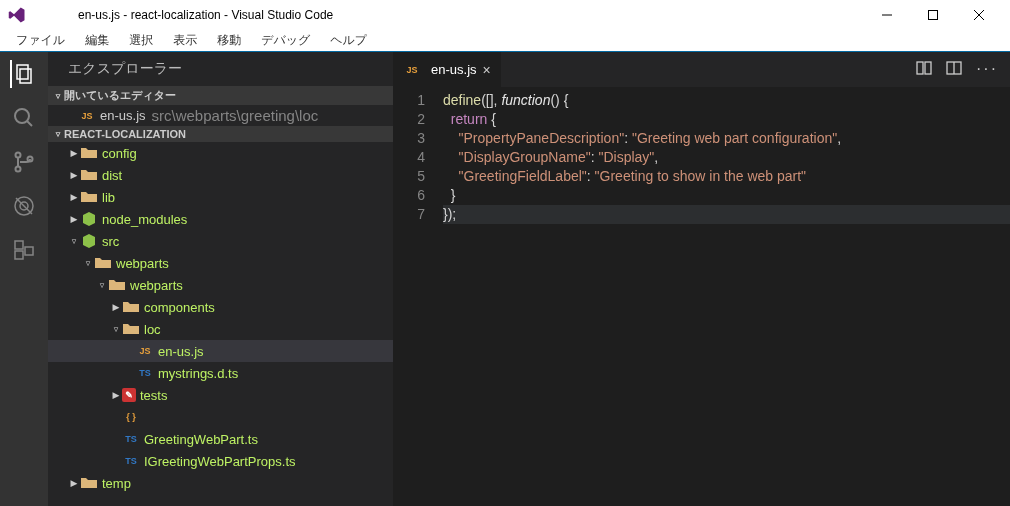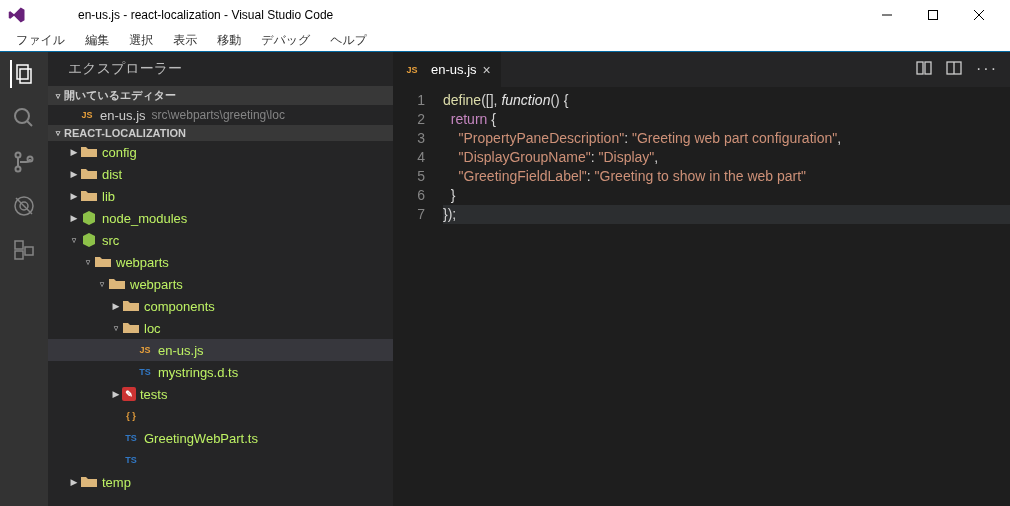--- a/index.html
+++ b/index.html
@@ -27,21 +27,21 @@
 .activitybar .act-icon.active::before { content: ''; position: absolute; left: 0; width: 2px; height: 28px; background: #ffffff; }
 .activitybar .act-icon { position: relative; }
 
 
 .sidebar { width: 345px; background: #252526; display: flex; flex-direction: column; font-size: 13px; }
 .sidebar-title { padding: 8px 20px; font-size: 14px; color: #bbbbbb; text-transform: none; }
 .section-header { display: flex; align-items: center; padding: 2px 4px; font-size: 11px; font-weight: bold; color: #cccccc; cursor: pointer; background: #383838; }
 .section-header .chev { width: 12px; display: inline-block; text-align: center; font-size: 9px; }
 .open-editor { display: flex; align-items: center; padding: 2px 0 2px 30px; font-size: 13px; cursor: pointer; }
 .open-editor .fname { color: #cccccc; margin-right: 6px; }
-.open-editor .fpath { color: #858585; font-size: 12px; }
+.open-editor .fpath { color: #858585; font-size: 15px; }
 
 .tree { flex: 1; overflow: auto; }
 .tree-row { display: flex; align-items: center; height: 22px; cursor: pointer; white-space: nowrap; }
 .tree-row.selected { background: #37373d; }
 .tree-row .twistie { width: 12px; font-size: 9px; color: #cccccc; display: inline-block; text-align: center; }
 .tree-row .label { font-size: 13px; color: #bef264; }
 .file-icon { width: 18px; height: 16px; margin-right: 4px; display: inline-flex; align-items: center; justify-content: center; font-size: 9px; font-weight: bold; }
 .folder-icon { color: #dcb67a; }
 .js-icon { color: #e8a03c; }
 .ts-icon { color: #3178c6; }
@@ -266,20 +266,21 @@
           <span class="file-icon json-icon">{ }</span>
         </div>
         <div class="tree-row" style="padding-left: 62px;">
           <span class="twistie"></span>
           <span class="file-icon ts-icon">TS</span>
           <span class="label">GreetingWebPart.ts</span>
         </div>
         <div class="tree-row" style="padding-left: 62px;">
           <span class="twistie"></span>
           <span class="file-icon ts-icon">TS</span>
+          <span class="label">IGreetingWebPartProps.ts</span>
         </div>
         <div class="tree-row" style="padding-left: 20px;">
           <span class="twistie">▶</span>
           <span class="file-icon folder-icon">
             <svg width="16" height="12" viewBox="0 0 16 12">
               <path fill="#dcb67a" d="M0 1h5l2 2h9v8H0z"></path>
             </svg>
           </span>
           <span class="label">temp</span>
         </div>

